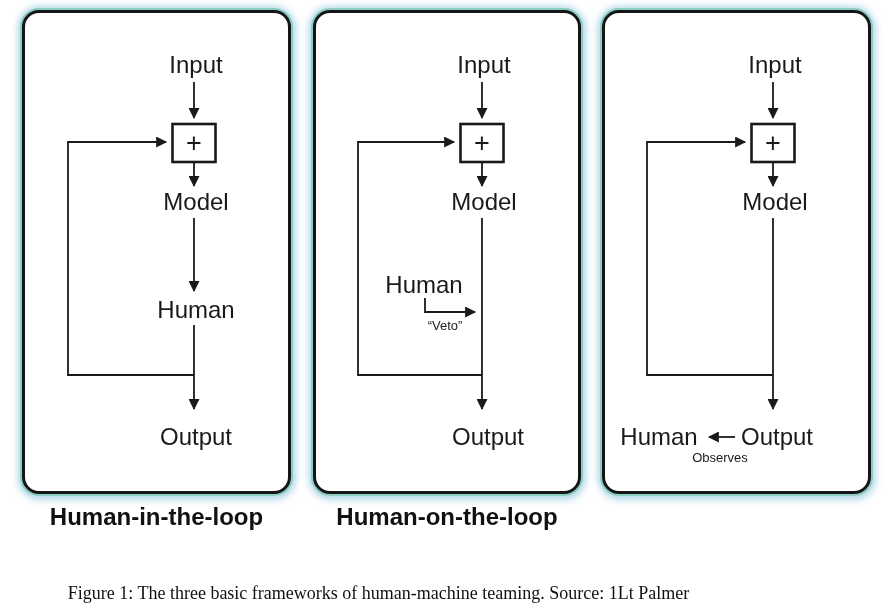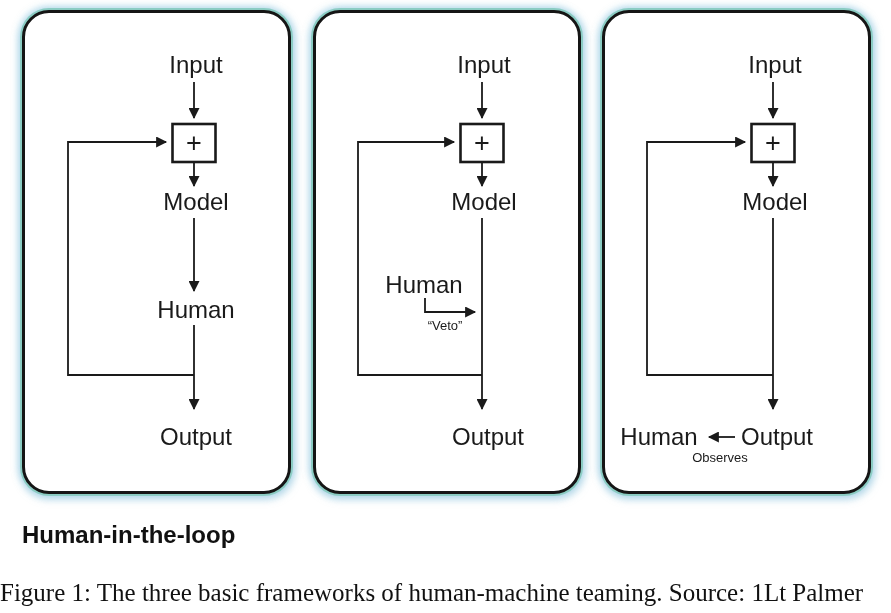--- a/index.html
+++ b/index.html
@@ -10,21 +10,21 @@
     background: #ffffff;
     font-family: "Liberation Sans", sans-serif;
     overflow: hidden;
   }
   .panel {
     position: absolute;
     top: 10px;
     height: 484px;
     background: #ffffff;
     border: 3px solid #151515;
-    border-radius: 27px;
+    border-radius: 17px;
     box-sizing: border-box;
     box-shadow: 0 0 0 2px #8bccc3, 1px 2px 7px 4px rgba(140,195,220,0.55), -1px -1px 6px 3px rgba(170,215,235,0.5);
   }
   .panel svg {
     position: absolute;
     left: -3px;
     top: -3px;
     overflow: visible;
   }
   .panel svg text {
@@ -32,37 +32,37 @@
     fill: #1a1a1a;
   }
   .node-label { font-size: 24px; }
   .sum-label  { font-size: 27px; }
   .small-label { font-size: 13px; }
   .diagram-line { stroke: #1a1a1a; stroke-width: 1.8; fill: none; }
   .sum-box { stroke: #1a1a1a; stroke-width: 2.6; fill: #ffffff; }
   .arrowhead { fill: #1a1a1a; }
   .panel-title {
     position: absolute;
-    top: 520px;
+    top: 502px;
     height: 30px;
     line-height: 30px;
-    text-align: left;
+    text-align: center;
     font-size: 24px;
     font-weight: bold;
     color: #111111;
     white-space: nowrap;
   }
   .caption {
     position: absolute;
     left: 0;
     top: 578px;
     width: 757px;
     text-align: center;
     font-family: "Liberation Serif", serif;
-    font-size: 25px;
+    font-size: 18px;
     color: #111111;
     line-height: 30px;
     white-space: nowrap;
   }
 </style>
 </head>
 <body>
 
 <div class="stage">
 
@@ -128,20 +128,21 @@
       <g>
         <polyline class="diagram-line" points="112,288 112,302 162,302" marker-end="url(#ah2)"></polyline>
       </g>
       <text class="small-label" x="132" y="320" text-anchor="middle">“Veto”</text>
       <g>
         <line class="diagram-line" x1="169" y1="365" x2="169" y2="399" marker-end="url(#ah2)"></line>
       </g>
       <text class="node-label" x="175" y="435" text-anchor="middle">Output</text>
     </svg>
   </div>
+  <div class="panel-title" style="left:313px; width:268px;">Human-on-the-loop</div>
 
   <div class="panel" style="left:602px; width:269px;">
     <svg width="269" height="484" viewBox="0 0 269 484">
       <defs>
         <marker id="ah3" viewBox="0 0 10 10" refX="9" refY="5" markerWidth="12" markerHeight="11" markerUnits="userSpaceOnUse" orient="auto">
           <path d="M0,0 L10,5 L0,10 Z" class="arrowhead"></path>
         </marker>
       </defs>
       <text class="node-label" x="173" y="63" text-anchor="middle">Input</text>
       <g>

